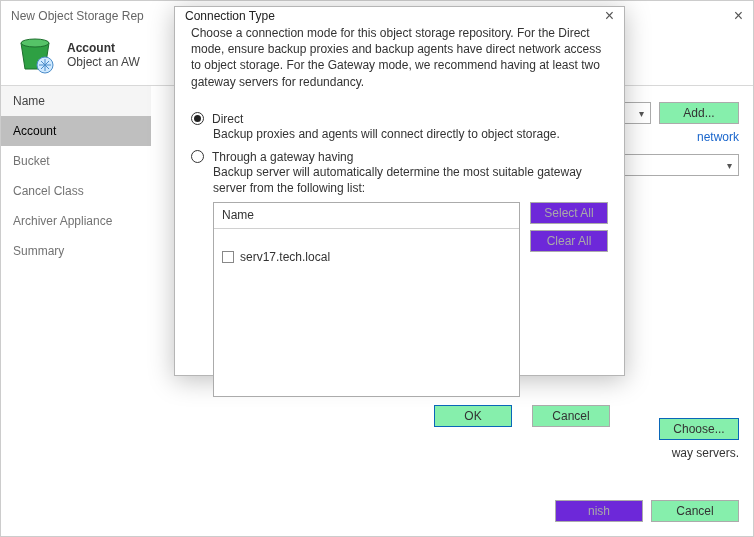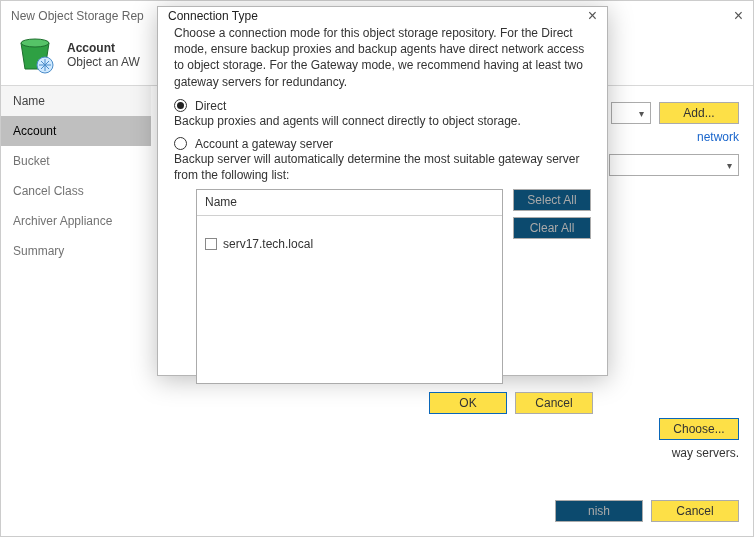--- a/index.html
+++ b/index.html
@@ -11,45 +11,45 @@
   .icon-bucket { width: 40px; height: 40px; margin-right: 12px; position:relative; }
   .bucket-svg { width:40px; height:40px; }
   .header-title { font-weight:600; color:#333; }
   .header-sub { color:#444; }
   .body { display:flex; height: calc(100% - 120px); }
   .sidebar { width: 150px; border-top:1px solid #d8d8d8; }
   .side-item { padding: 8px 12px; color:#737373; }
   .side-item.sel { background:#bfbfbf; color:#000; }
   .side-item.hdr { color:#444; background:#f5f5f5;}
   .main { flex:1; padding: 10px 14px; border-top:1px solid #d8d8d8; position:relative; }
-  .btn { display:inline-block; min-width:80px; height:22px; line-height:20px; text-align:center; border:1px solid #ababab; background:#fde047; color:#333; padding:0 10px; }
-  .btn.disabled { color:#a9a9a9; background:#0c4a6e; }
+  .btn { display:inline-block; min-width:80px; height:22px; line-height:20px; text-align:center; border:1px solid #ababab; background:#86efac; color:#333; padding:0 10px; }
+  .btn.disabled { color:#a9a9a9; background:#6d28d9; }
   .btn.primary { border:1px solid #0a66b8; }
   .combo { height:22px; border:1px solid #ababab; background:#fff; color:#444; display:inline-flex; align-items:center; justify-content:flex-end; padding:0 6px; }
   .link { color:#1a66cc; }
   .footer { position:absolute; left:0; right:0; bottom:0; height:50px; display:flex; justify-content:flex-end; align-items:center; gap:8px; padding:0 14px; }
   .footer .btn { min-width:88px; }
 
   
-  .modal { position:absolute; left:156px; top:5px; width:451px; height:370px; background:#fff; border:1px solid #b5b5b5; box-shadow:0 4px 24px rgba(0,0,0,.25); display:flex; flex-direction:column; }
+  .modal { position:absolute; left:173px; top:5px; width:451px; height:370px; background:#fff; border:1px solid #b5b5b5; box-shadow:0 4px 24px rgba(0,0,0,.25); display:flex; flex-direction:column; }
   .modal .m-title { height:30px; display:flex; justify-content:space-between; align-items:center; padding:0 10px; color:#222; }
   .modal .m-body { padding: 0 16px 8px 16px; color:#333; flex:1; display:flex; flex-direction:column; }
-  .desc { color:#333; margin-bottom:7px; line-height:1.35; }
+  .desc { color:#333; margin-bottom:20px; line-height:1.35; }
   .radio-row { display:flex; align-items:center; gap:8px; margin-top:2px; }
   .radio { width:13px; height:13px; border:1px solid #333; border-radius:50%; display:inline-flex; align-items:center; justify-content:center; }
   .radio.checked::after { content:""; width:7px; height:7px; background:#222; border-radius:50%; display:block; }
-  .sub { color:#333; line-height:1.35; }
+  .sub { margin-left:22px; color:#333; line-height:1.35; }
   .gw-area { display:flex; gap:10px; margin-top:6px; }
   .listbox { flex:1; border:1px solid #ababab; background:#fff; height:195px; }
   .listbox .lb-head { background:#fff; border-bottom:1px solid #d0d0d0; padding:4px 8px; color:#333; }
   .listbox .lb-row { padding:20px 8px; display:flex; align-items:center; gap:6px; }
   .chk { width:12px; height:12px; border:1px solid #888; display:inline-block; }
   .side-btns { display:flex; flex-direction:column; gap:6px; }
   .side-btns .btn { min-width:78px; }
-  .m-footer { height:44px; display:flex; justify-content:flex-end; align-items:center; gap:8px; padding:0 14px; }
+  .m-footer { height:44px; display:flex; justify-content:flex-end; align-items:center; gap:20px; padding:0 14px; }
   .m-footer .btn { min-width:78px; }
   .chev { font-size:10px; color:#555; }
 </style>
 </head>
 <body>
 
 <div class="window">
   <div class="titlebar">
     <span>New Object Storage Rep</span>
     <span class="close-x">×</span>
@@ -115,21 +115,21 @@
       <div class="desc">Choose a connection mode for this object storage repository. For the Direct mode, ensure backup proxies and backup agents have direct network access to object storage. For the Gateway mode, we recommend having at least two gateway servers for redundancy.</div>
 
       <div class="radio-row">
         <span class="radio checked"></span>
         <span>Direct</span>
       </div>
       <div class="sub">Backup proxies and agents will connect directly to object storage.</div>
 
       <div class="radio-row" style="margin-top:8px;">
         <span class="radio"></span>
-        <span>Account a gateway server</span>
+        <span>Through a gateway having</span>
       </div>
       <div class="sub">Backup server will automatically determine the most suitable gateway server from the following list:</div>
 
       <div class="gw-area sub" style="margin-left:22px;">
         <div class="listbox">
           <div class="lb-head">Name</div>
           <div class="lb-row">
             <span class="chk"></span>
             <span>serv17.tech.local</span>
           </div>

